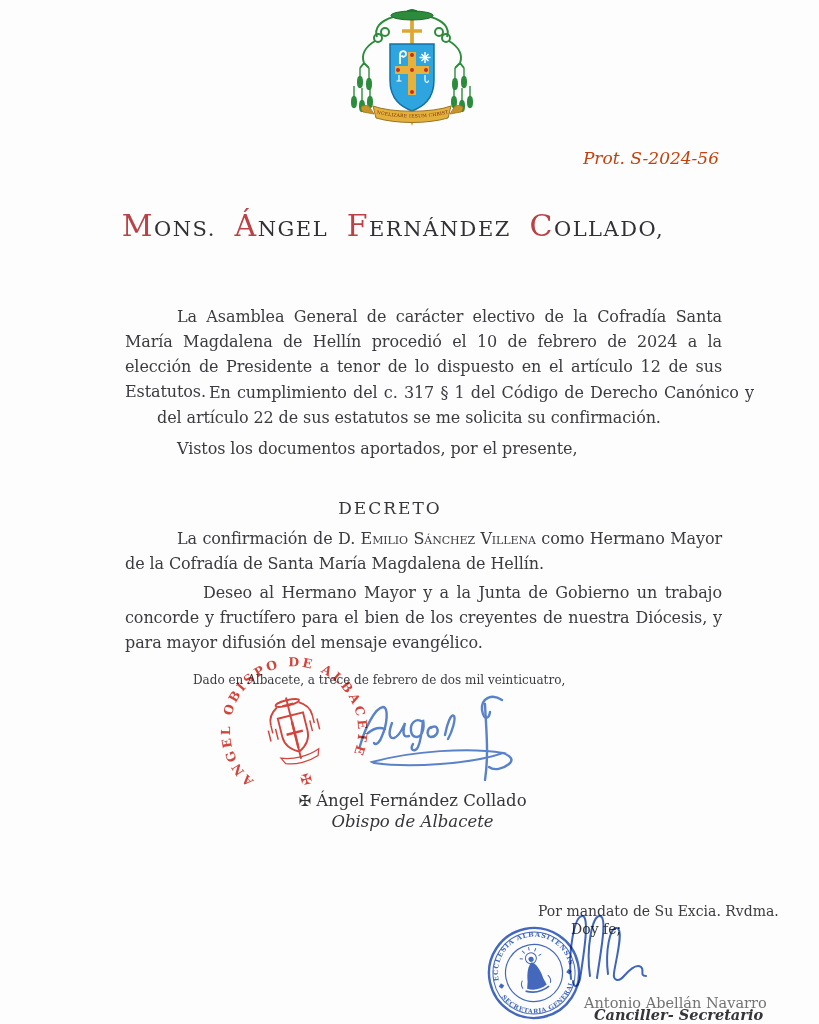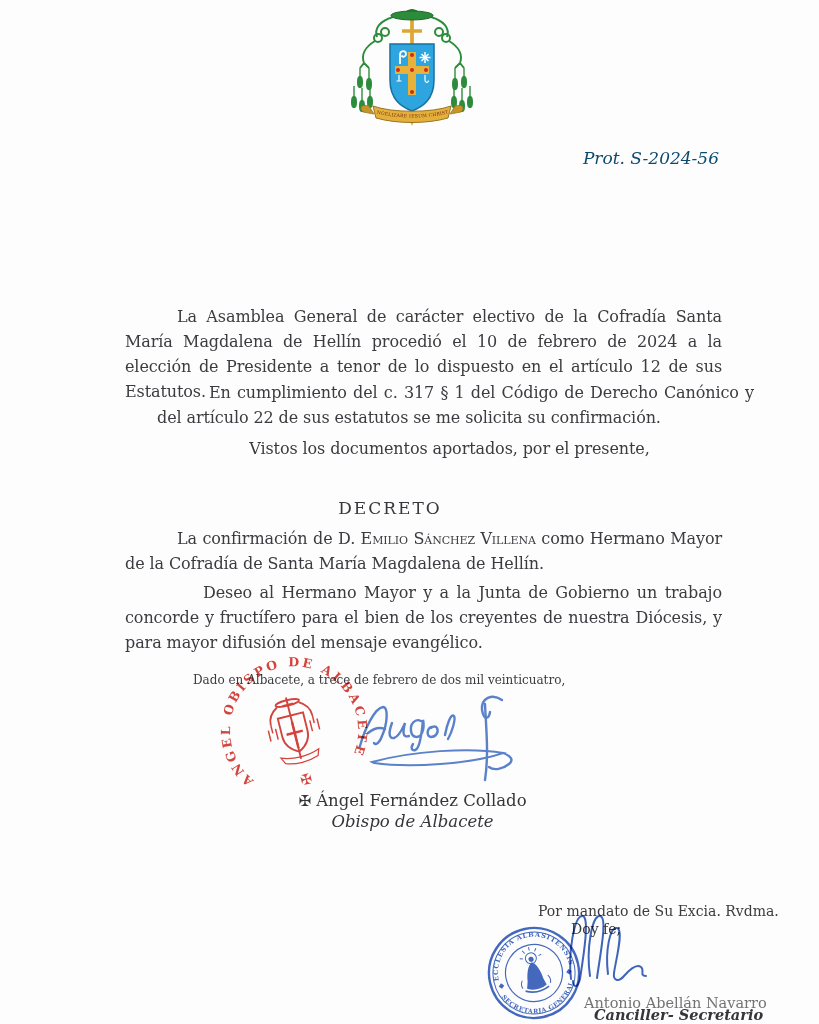--- a/index.html
+++ b/index.html
@@ -2,35 +2,35 @@
 <html><head>
 <meta charset="utf-8">
 <style>
   html,body{margin:0;padding:0;}
   body{width:819px;height:1024px;background:#fdfdfd;position:relative;overflow:hidden;
        font-family:"DejaVu Serif","Liberation Serif",serif;color:#3b3b40;}
   .abs{position:absolute;}
 
   
   .coa{left:347px;top:2px;width:130px;height:128px;}
-  .prot{right:100px;top:148px;font-style:italic;font-size:17px;color:#0c4a6e;}
+  .prot{right:100px;top:148px;font-style:italic;font-size:17px;color:#c2410c;}
 
   
   .heading{left:0;top:208px;width:786px;text-align:center;}
   .h-line1{white-space:nowrap;color:#313136;letter-spacing:1.5px;}
   .h-word{margin:0 6px;}
   .h-init{font-size:30px;color:#ba4247;}
   .h-rest{font-size:21px;}
   .h-line2{margin-top:6px;font-style:italic;font-size:20px;color:#3a3a40;}
   .red{color:#ba4247;}
 
   
   .para{left:125px;width:597px;font-size:16px;line-height:25px;text-align:justify;
         text-indent:52px;letter-spacing:-0.1px;}
-  .p1{top:288px;} .p2{top:364px;margin-left:32px;} .p3{top:420px;text-align:center;}
+  .p1{top:288px;} .p2{top:364px;margin-left:32px;} .p3{top:420px;text-align:left;}
   .decreto{left:125px;width:530px;top:479px;text-align:center;text-indent:0;
            font-size:17px;letter-spacing:2px;color:#38383d;}
   .p4{top:510px;} .p5{top:564px;text-indent:78px;}
   .smallcaps{font-variant:small-caps;}
   .dateline{left:125px;width:597px;top:661px;font-size:12px;text-indent:68px;text-align:left;}
 
   
   .stamp-red{left:210px;top:652px;width:168px;height:156px;mix-blend-mode:multiply;opacity:.92;}
   .sig-main{left:352px;top:683px;width:180px;height:115px;mix-blend-mode:multiply;}
   .sig-name{left:0;top:791px;width:825px;text-align:center;font-size:16.5px;color:#35353a;}
@@ -125,20 +125,26 @@
       <path id="mottoPath" d="M28,111 C48,117 82,117 102,111" fill="none"></path>
     </defs>
   <text font-size="4.6" fill="#7c2d16" letter-spacing="0.2">
     <textPath href="#mottoPath" startOffset="50%" text-anchor="middle">EVANGELIZARE IESUM CHRISTUM</textPath>
   </text>
 </svg>
 
 <div class="abs prot">Prot. S-2024-56</div>
 
 <div class="abs heading">
+  <div class="h-line1">
+    <span class="h-word"><span class="h-init">M</span><span class="h-rest">ONS.</span></span>
+    <span class="h-word"><span class="h-init">Á</span><span class="h-rest">NGEL</span></span>
+    <span class="h-word"><span class="h-init">F</span><span class="h-rest">ERNÁNDEZ</span></span>
+    <span class="h-word"><span class="h-init">C</span><span class="h-rest">OLLADO,</span></span>
+  </div>
 </div>
 
 <p class="abs para p1">La Asamblea General de carácter electivo de la Cofradía Santa María Magdalena de Hellín procedió el 10 de febrero de 2024 a la elección de Presidente a tenor de lo dispuesto en el artículo 12 de sus Estatutos.</p>
 <p class="abs para p2">En cumplimiento del c. 317 § 1 del Código de Derecho Canónico y del artículo 22 de sus estatutos se me solicita su confirmación.</p>
 <p class="abs para p3">Vistos los documentos aportados, por el presente,</p>
 <p class="abs para decreto">DECRETO</p>
 <p class="abs para p4"><span>La confirmación de D. </span><span class="smallcaps">Emilio Sánchez Villena</span><span> como Hermano Mayor de la Cofradía de Santa María Magdalena de Hellín.</span></p>
 <p class="abs para p5">Deseo al Hermano Mayor y a la Junta de Gobierno un trabajo concorde y fructífero para el bien de los creyentes de nuestra Diócesis, y para mayor difusión del mensaje evangélico.</p>
 <p class="abs dateline">Dado en Albacete, a trece de febrero de dos mil veinticuatro,</p>
 

